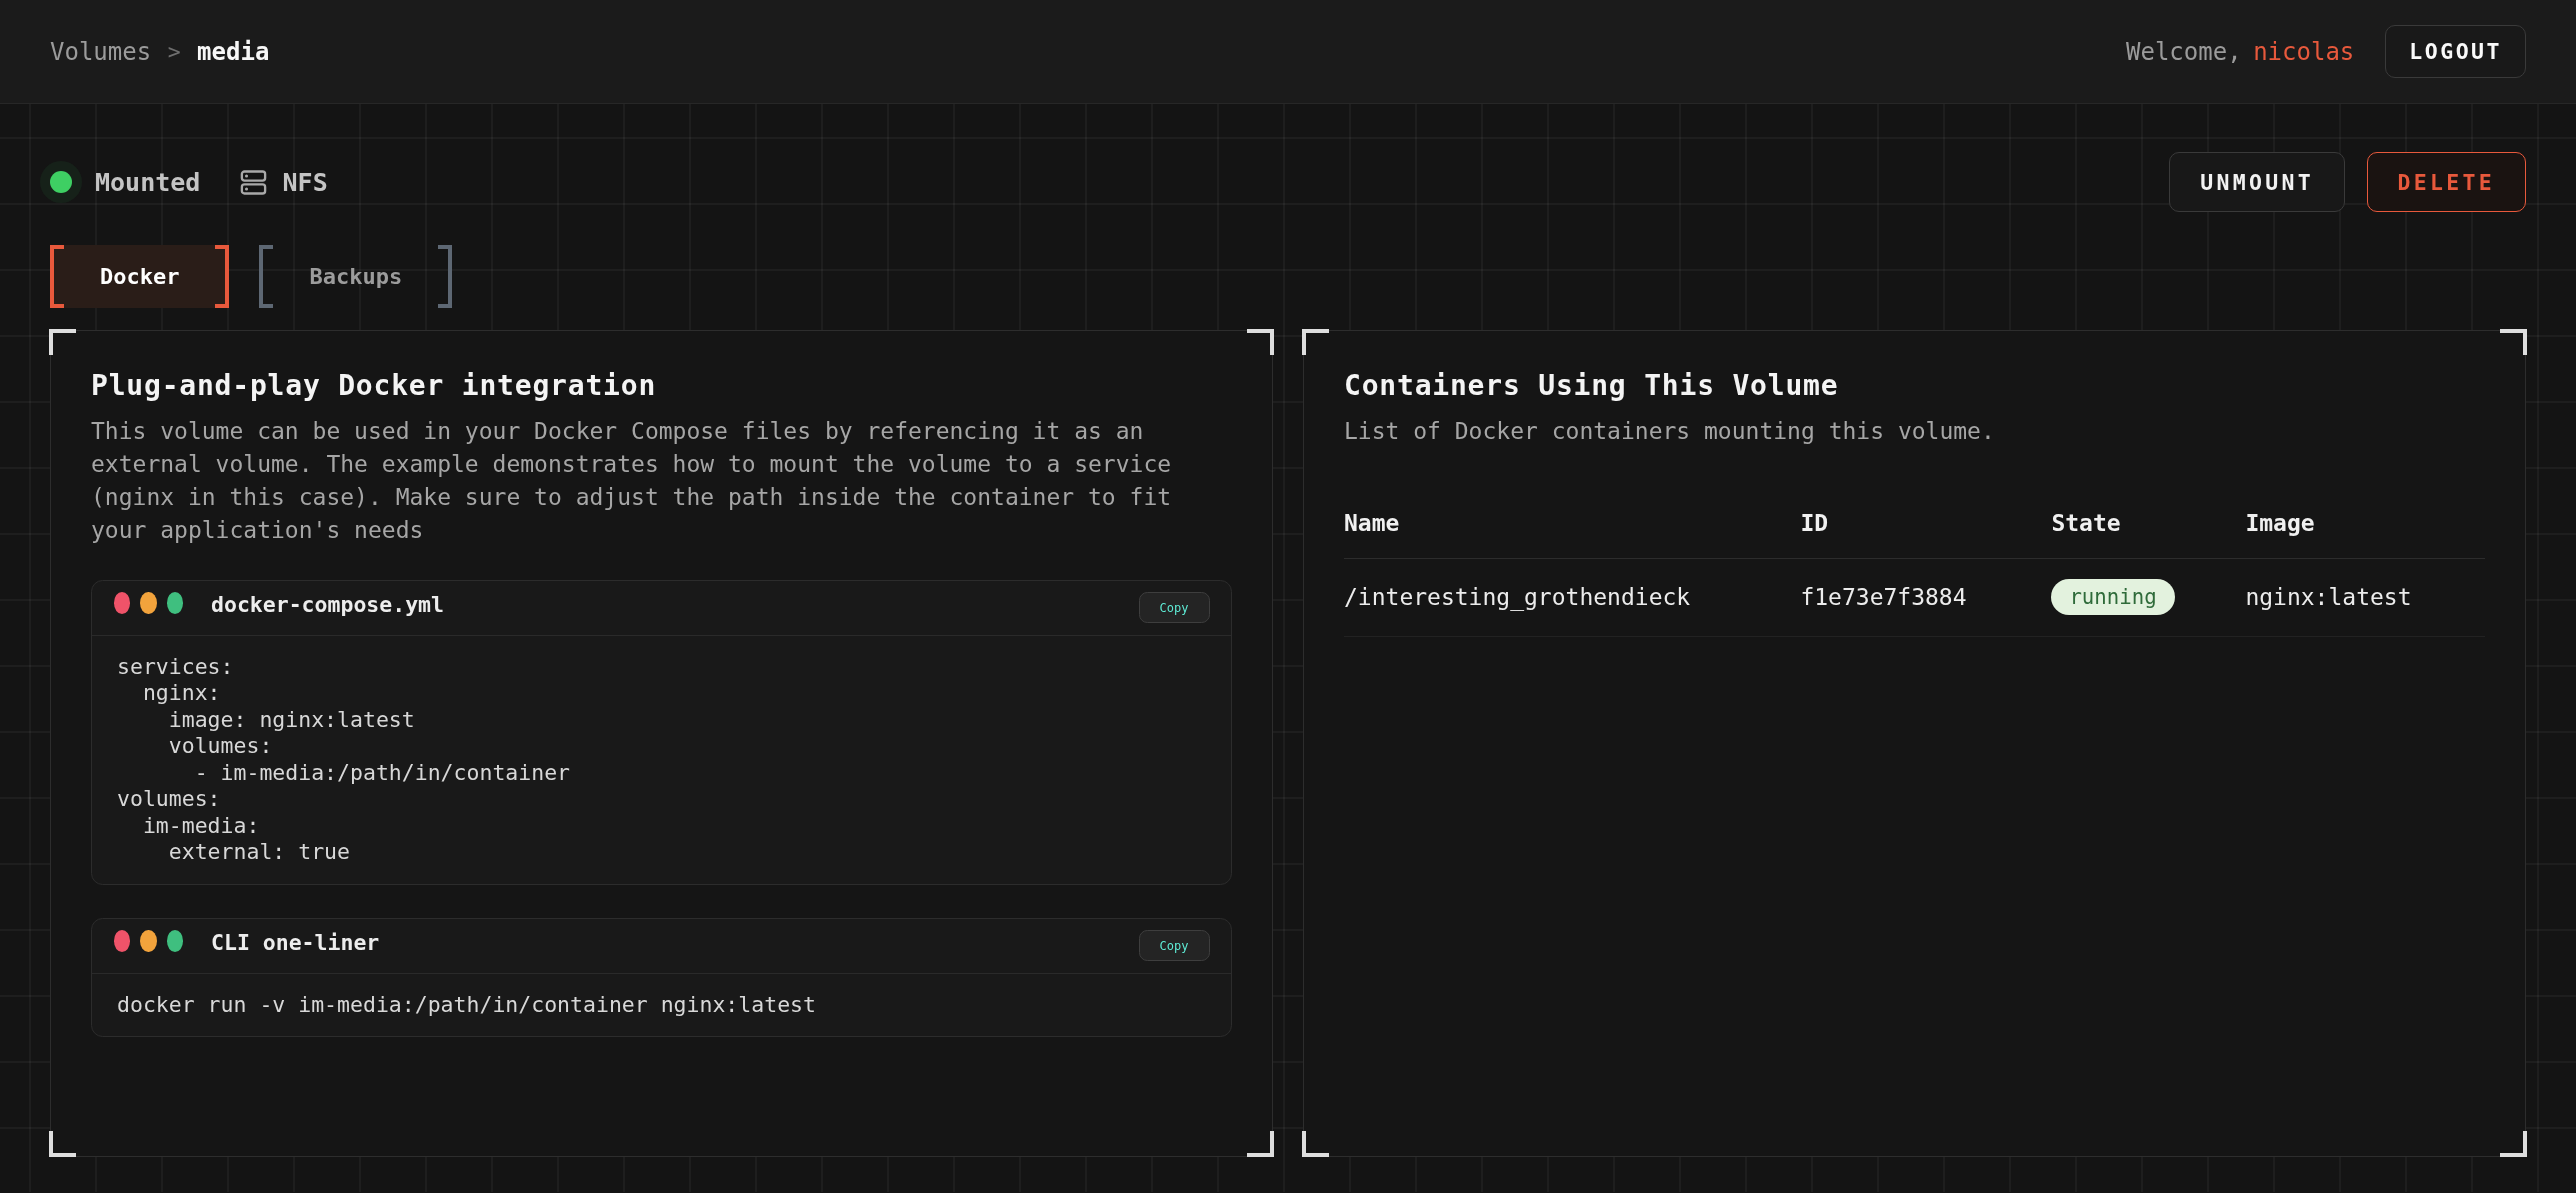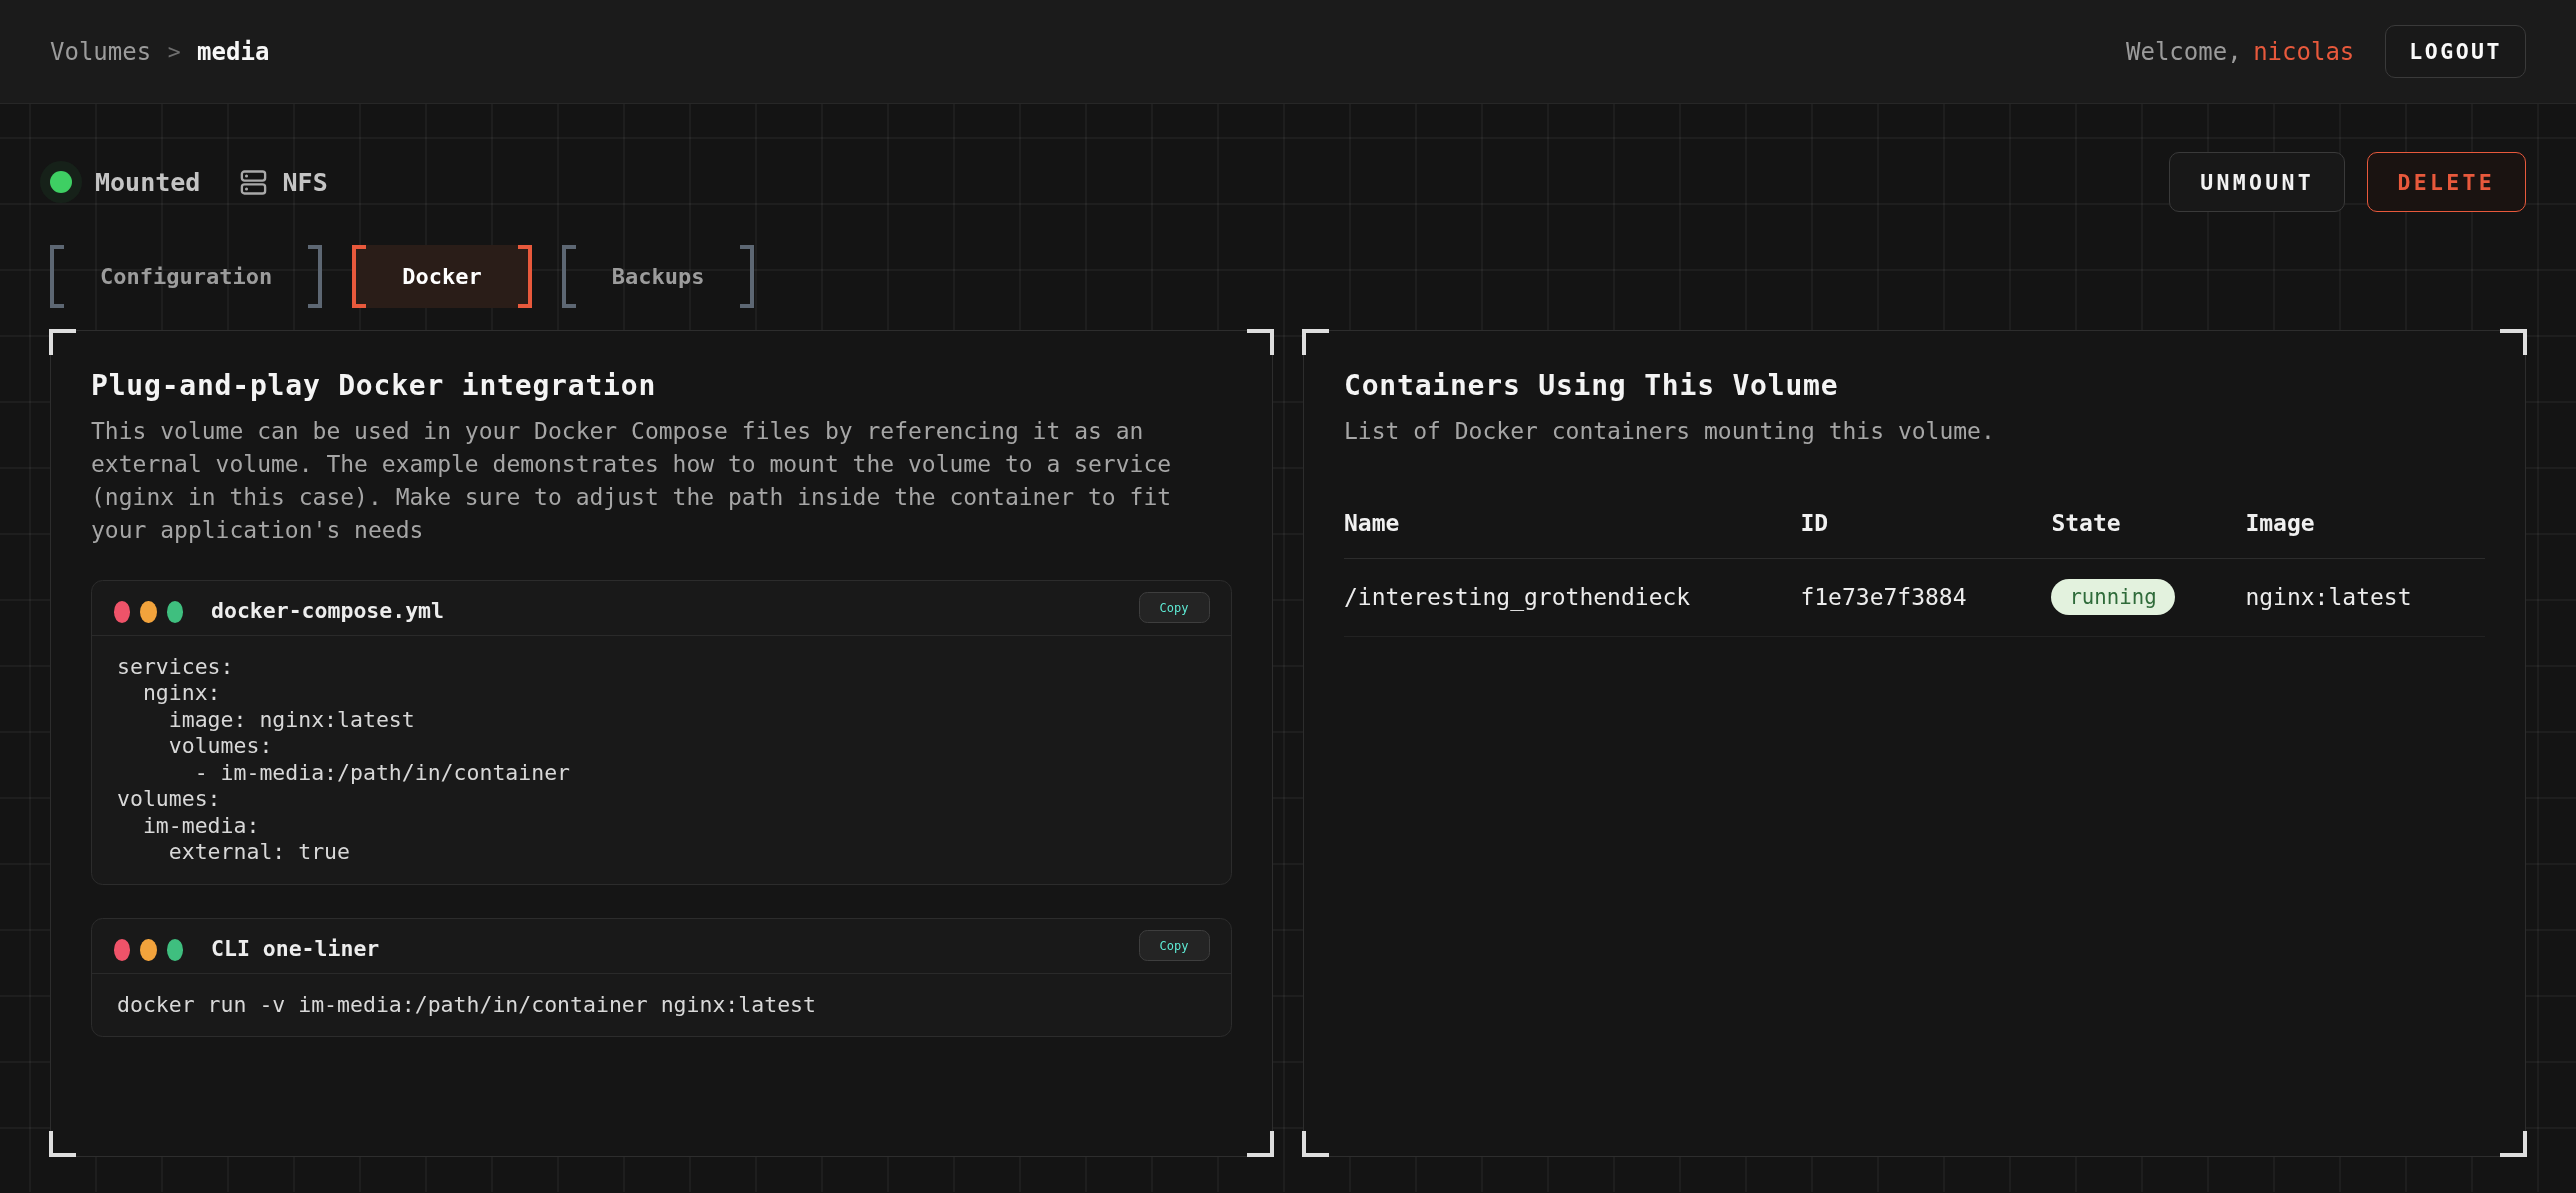--- a/index.html
+++ b/index.html
@@ -92,21 +92,21 @@
   .corner.br { bottom:-1.7px; right:-1.7px; border-bottom-width:4.1px; border-right-width:4.1px; }
 
   .panel-title { margin:0; font-size:28px; font-weight:bold; color:#f4f4f4; letter-spacing:0.8px; }
   .panel-desc  { margin:13.2px 0 0; font-size:23px; line-height:33px; color:#a6a6a6; max-width:1124px; }
 
   
   .codeblock {
     margin-top:33px; background:#191919;
     border:1.7px solid #2c2c2c; border-radius:11.6px; overflow:hidden;
   }
-  .code-head { display:flex; align-items:flex-end; padding:11.6px 21.5px; }
+  .code-head { display:flex; align-items:flex-start; padding:11.6px 21.5px; }
   .dot { width:16.5px; height:22px; border-radius:50%; margin-right:10px; flex:none; }
   .dot.red    { background:#ef5369; }
   .dot.yellow { background:#f2a33c; }
   .dot.green  { background:#3fbf7f; }
   .code-filename { margin-left:18px; font-size:21.5px; font-weight:bold; color:#ededed; }
   .copy-btn {
     margin-left:auto; font-family:inherit; cursor:pointer;
     padding:7.4px 20px; border-radius:8.3px;
     border:1.7px solid #3e3e3e; background:#242424; color:#5eead4; font-size:12px;
   }
@@ -167,25 +167,20 @@
         <span class="fs-label">NFS</span>
       </span>
     </div>
     <div class="actions">
       <button class="btn unmount">UNMOUNT</button>
       <button class="btn delete">DELETE</button>
     </div>
   </div>
 
   <div class="tabs">
-    <div class="tab">
-      <span class="bracket l"></span>
-      <span class="tab-label">Configuration</span>
-      <span class="bracket r"></span>
-    </div>
     <div class="tab active">
       <span class="bracket l"></span>
       <span class="tab-label">Docker</span>
       <span class="bracket r"></span>
     </div>
     <div class="tab">
       <span class="bracket l"></span>
       <span class="tab-label">Backups</span>
       <span class="bracket r"></span>
     </div>

